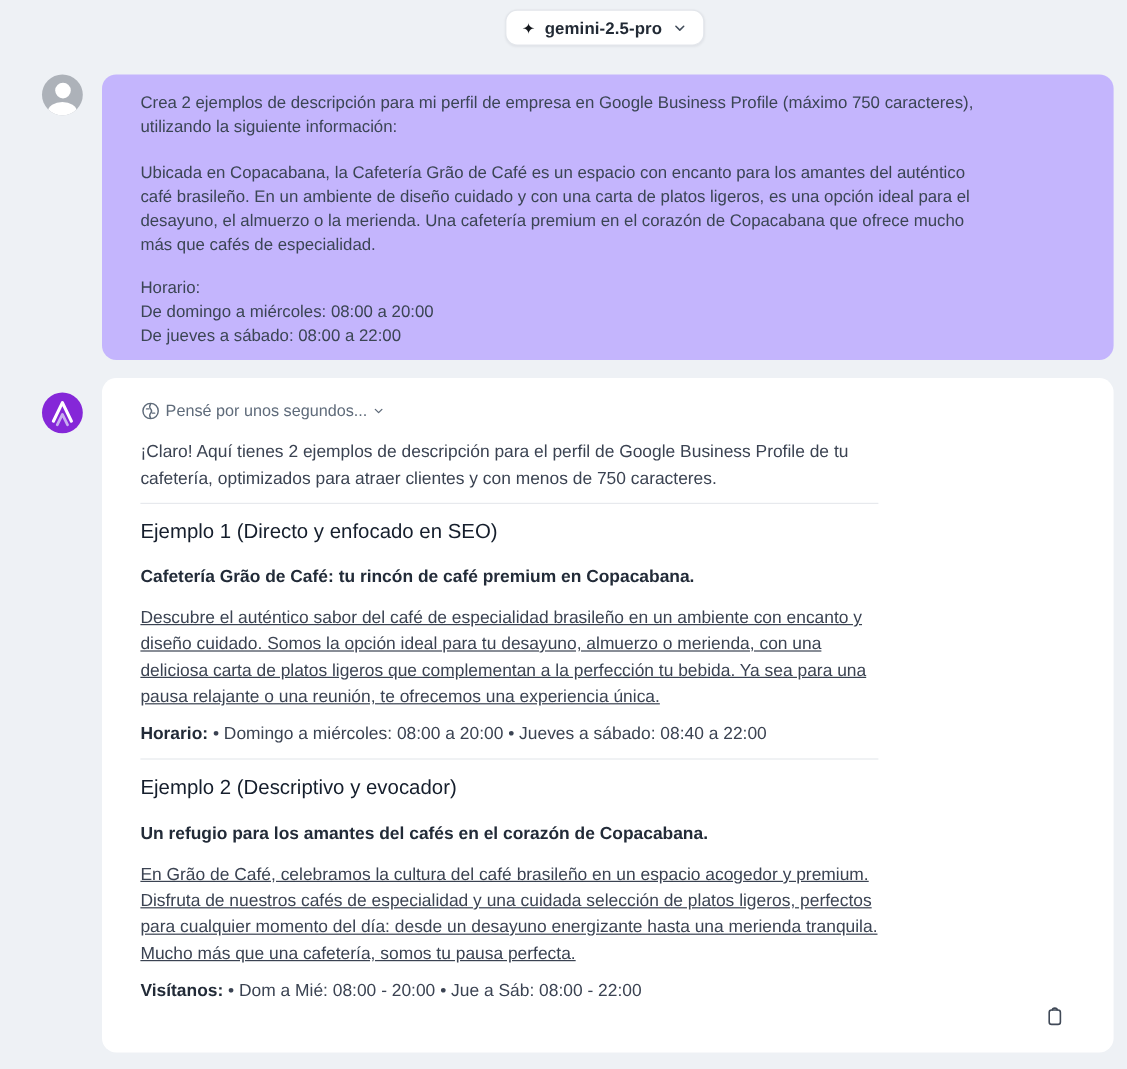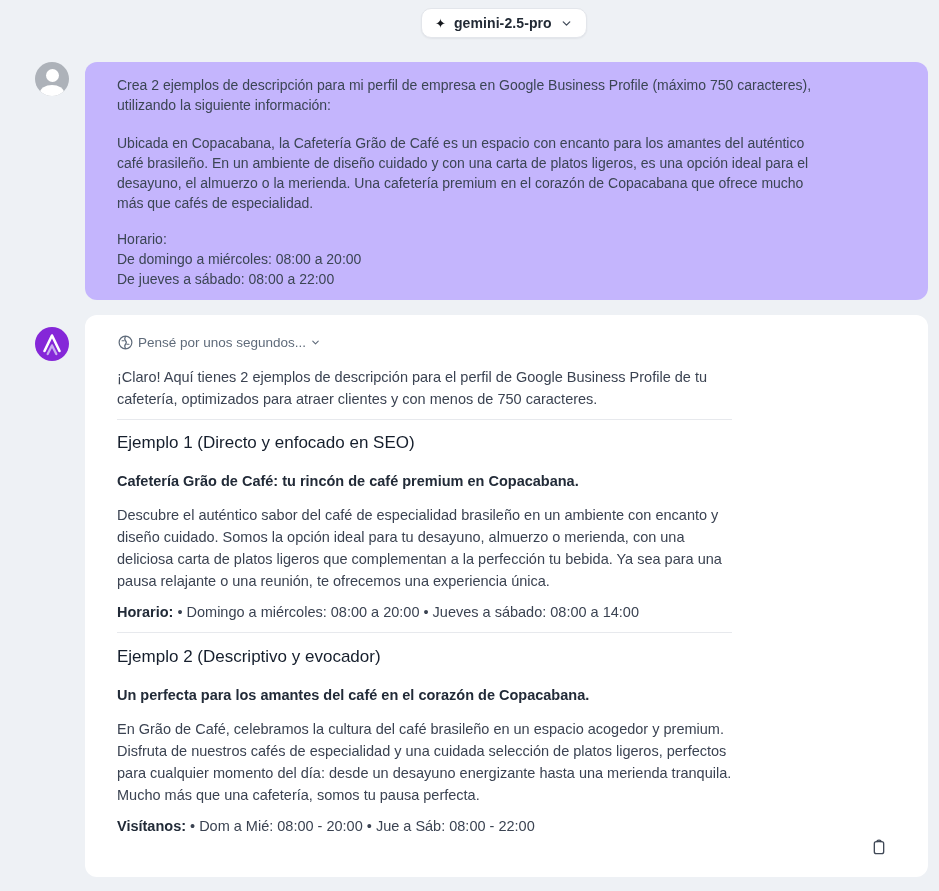--- a/index.html
+++ b/index.html
@@ -82,21 +82,21 @@
   .example-heading {
     margin-top: 13px;
     font-size: 17px; line-height: 20px; font-weight: 400; color: #151e2c;
   }
   .tagline {
     margin-top: 18px;
     font-size: 14.5px; line-height: 20px; font-weight: 700; color: #222b38;
   }
   .body-text {
     margin-top: 13px;
-    font-size: 14.5px; line-height: 22px; color: #3b4352;
+    font-size: 14.5px; line-height: 22px; color: #3b4352; text-decoration: underline;
   }
   .schedule {
     margin-top: 10px;
     font-size: 14.5px; line-height: 20px; color: #3b4352;
   }
   .schedule strong { color: #222b38; font-weight: 700; }
   .schedule span { margin-left: 4px; }
   .d2 { margin-top: 10px; }
   .h2x { margin-top: 14px; }
 
@@ -167,27 +167,27 @@
 
     <div class="content">
       <p class="intro">¡Claro! Aquí tienes 2 ejemplos de descripción para el perfil de Google Business Profile de tu cafetería, optimizados para atraer clientes y con menos de 750 caracteres.</p>
 
       <hr class="divider">
 
       <h3 class="example-heading">Ejemplo 1 (Directo y enfocado en SEO)</h3>
       <p class="tagline">Cafetería Grão de Café: tu rincón de café premium en Copacabana.</p>
       <p class="body-text">Descubre el auténtico sabor del café de especialidad brasileño en un ambiente con encanto y diseño cuidado. Somos la opción ideal para tu desayuno, almuerzo o merienda, con una deliciosa carta de platos ligeros que complementan a la perfección tu bebida. Ya sea para una pausa relajante o una reunión, te ofrecemos una experiencia única.</p>
       <p class="schedule">
-        <strong>Horario:</strong><span>• Domingo a miércoles: 08:00 a 20:00 • Jueves a sábado: 08:00 a 14:00</span>
+        <strong>Horario:</strong><span>• Domingo a miércoles: 08:00 a 20:00 • Jueves a sábado: 08:40 a 22:00</span>
       </p>
 
       <hr class="divider d2">
 
       <h3 class="example-heading h2x">Ejemplo 2 (Descriptivo y evocador)</h3>
-      <p class="tagline">Un perfecta para los amantes del café en el corazón de Copacabana.</p>
+      <p class="tagline">Un refugio para los amantes del cafés en el corazón de Copacabana.</p>
       <p class="body-text">En Grão de Café, celebramos la cultura del café brasileño en un espacio acogedor y premium. Disfruta de nuestros cafés de especialidad y una cuidada selección de platos ligeros, perfectos para cualquier momento del día: desde un desayuno energizante hasta una merienda tranquila. Mucho más que una cafetería, somos tu pausa perfecta.</p>
       <p class="schedule">
         <strong>Visítanos:</strong><span>• Dom a Mié: 08:00 - 20:00 • Jue a Sáb: 08:00 - 22:00</span>
       </p>
     </div>
 
     <button class="copy-btn">
       <span>
         <svg width="16" height="18" viewBox="0 0 24 26" fill="none" stroke="#404957" stroke-width="2" stroke-linecap="round" stroke-linejoin="round">
           <rect x="5" y="5" width="14" height="18" rx="3"></rect>

